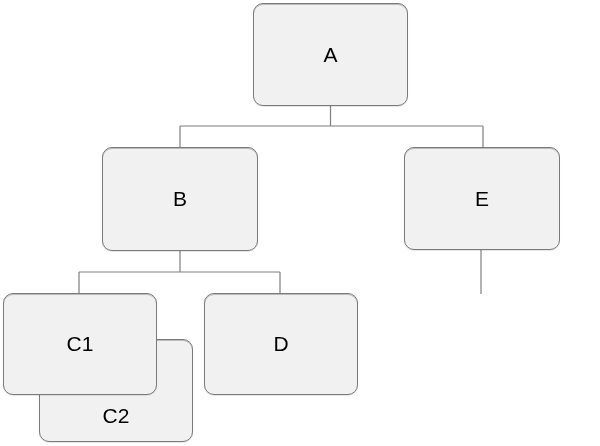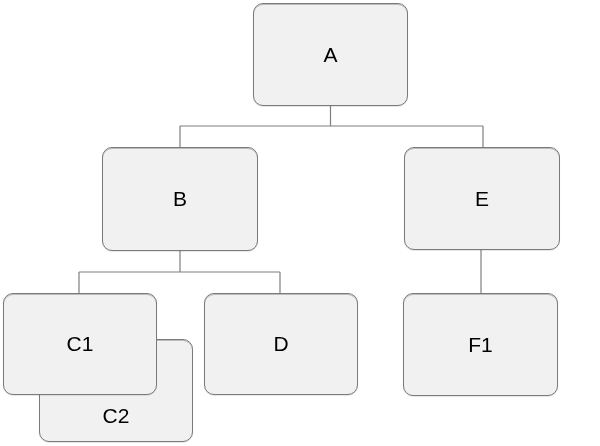--- a/index.html
+++ b/index.html
@@ -85,17 +85,14 @@
 
   <div class="node" id="node-c1">
     <span class="label">C1</span>
   </div>
 
   <div class="node" id="node-d">
     <span class="label">D</span>
   </div>
 
 
-  <div class="node" id="node-f1">
-    <span class="label">F1</span>
-  </div>
 
 </div>
 
 </body></html>

